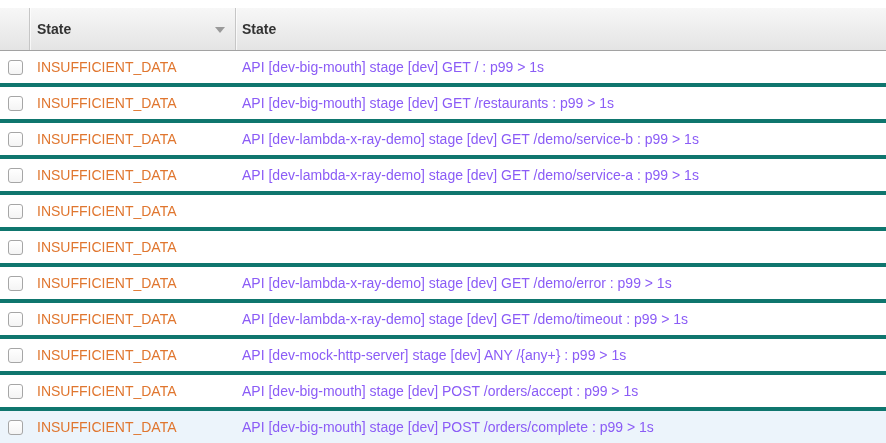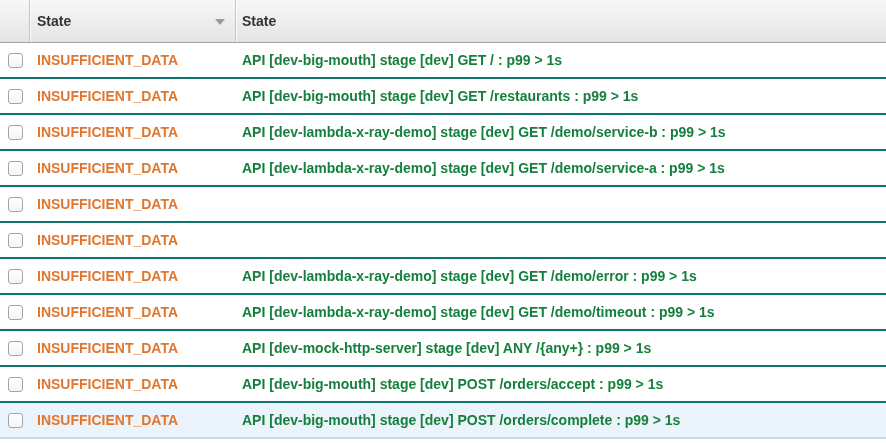--- a/index.html
+++ b/index.html
@@ -21,20 +21,21 @@
   }
   .header-row {
     display: flex;
     height: 43px;
     box-sizing: border-box;
     align-items: stretch;
     background: linear-gradient(to bottom, #f7f7f7, #e4e4e4);
     border-bottom: 1px solid #a2a2a2;
     font-weight: bold;
     color: #333333;
+    margin-top: 8px;
   }
   .cb-cell {
     flex: 0 0 30px;
     width: 30px;
     display: flex;
     align-items: center;
     justify-content: center;
     box-sizing: border-box;
   }
   .header-row .cb-cell {
@@ -73,40 +74,39 @@
     border-right: 5px solid transparent;
     border-top: 6px solid #9a9a9a;
     margin-top: 1px;
   }
   .row {
     display: flex;
     height: 36px;
     box-sizing: border-box;
     align-items: stretch;
     background: #ffffff;
-    border-bottom: 2px solid #0f766e;
+    border-bottom: 4px solid #0f766e;
     cursor: pointer;
-    font-weight: bold;
   }
   .row.highlighted {
     
   }
   .checkbox {
     width: 13px;
     height: 13px;
     border: 1px solid #a6a6a6;
     border-radius: 3px;
     background: linear-gradient(to bottom, #ffffff, #f4f4f4);
     cursor: pointer;
   }
   .state-text {
     white-space: nowrap;
   }
   .name-text {
-    color: #15803d;
+    color: #8b5cf6;
     white-space: nowrap;
   }
 </style>
 </head>
 <body>
 
 <div class="viewport">
   <div class="alarm-table">
 
     <div class="header-row" style="color: rgb(51, 51, 51);">

